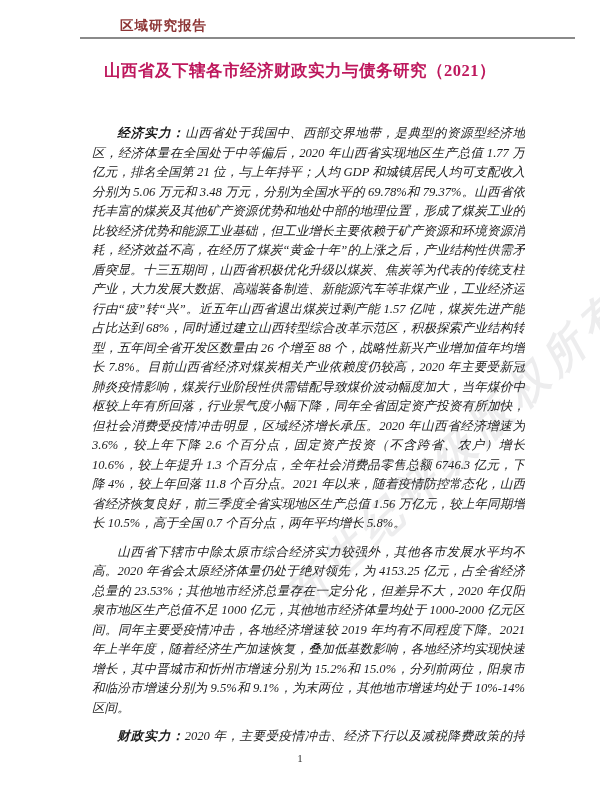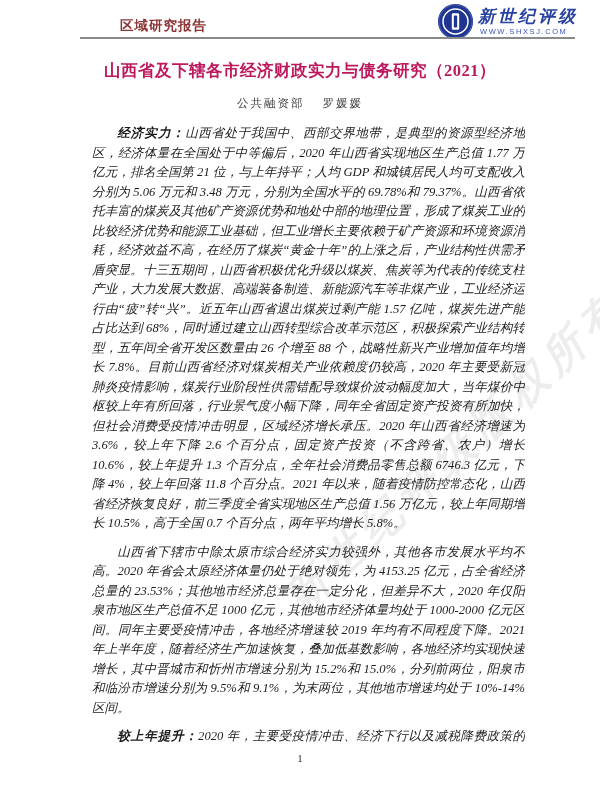--- a/index.html
+++ b/index.html
@@ -93,44 +93,26 @@
 </style>
 </head>
 <body>
 
 <div class="page">
 
   <div class="watermark">新世纪评级版权所有</div>
 
   <div class="header">
     <div class="report-type">区域研究报告</div>
-    <div class="logo-block">
-      <span class="logo-emblem">
-        <svg viewBox="0 0 40 40" width="37" height="37">
-          <circle cx="20" cy="20" r="19" fill="#1f3590"></circle>
-          <circle cx="20" cy="20" r="13.5" fill="none" stroke="#ffffff" stroke-width="1.6"></circle>
-          <rect x="16" y="11" width="8" height="18" rx="1.5" fill="#ffffff"></rect>
-          <rect x="18.2" y="13.5" width="3.6" height="13" rx="1" fill="#1f3590"></rect>
-          <circle cx="20" cy="20" r="18" fill="none" stroke="#5a6fc0" stroke-width="0.8"></circle>
-        </svg>
-      </span>
-      <span class="logo-texts">
-        <span class="logo-brand">新世纪评级</span>
-        <span class="logo-url">WWW.SHXSJ.COM</span>
-      </span>
-    </div>
     <div class="header-rule"></div>
   </div>
 
   <h1 class="doc-title">山西省及下辖各市经济财政实力与债务研究（2021）</h1>
-  <div class="byline">
-    <span class="dept">公共融资部</span><span>罗媛媛</span>
-  </div>
 
   <div class="body-text">
     <p class="para"><b>经济实力：</b><span>山西省处于我国中、西部交界地带，是典型的资源型经济地区，经济体量在全国处于中等偏后，2020 年山西省实现地区生产总值 1.77 万亿元，排名全国第 21 位，与上年持平；人均 GDP 和城镇居民人均可支配收入分别为 5.06 万元和 3.48 万元，分别为全国水平的 69.78%和 79.37%。山西省依托丰富的煤炭及其他矿产资源优势和地处中部的地理位置，形成了煤炭工业的比较经济优势和能源工业基础，但工业增长主要依赖于矿产资源和环境资源消耗，经济效益不高，在经历了煤炭“黄金十年”的上涨之后，产业结构性供需矛盾突显。十三五期间，山西省积极优化升级以煤炭、焦炭等为代表的传统支柱产业，大力发展大数据、高端装备制造、新能源汽车等非煤产业，工业经济运行由“疲”转“兴”。近五年山西省退出煤炭过剩产能 1.57 亿吨，煤炭先进产能占比达到 68%，同时通过建立山西转型综合改革示范区，积极探索产业结构转型，五年间全省开发区数量由 26 个增至 88 个，战略性新兴产业增加值年均增长 7.8%。目前山西省经济对煤炭相关产业依赖度仍较高，2020 年主要受新冠肺炎疫情影响，煤炭行业阶段性供需错配导致煤价波动幅度加大，当年煤价中枢较上年有所回落，行业景气度小幅下降，同年全省固定资产投资有所加快，但社会消费受疫情冲击明显，区域经济增长承压。2020 年山西省经济增速为 3.6%，较上年下降 2.6 个百分点，固定资产投资（不含跨省、农户）增长 10.6%，较上年提升 1.3 个百分点，全年社会消费品零售总额 6746.3 亿元，下降 4%，较上年回落 11.8 个百分点。2021 年以来，随着疫情防控常态化，山西省经济恢复良好，前三季度全省实现地区生产总值 1.56 万亿元，较上年同期增长 10.5%，高于全国 0.7 个百分点，两年平均增长 5.8%。</span></p>
     <p class="para"><b></b><span>山西省下辖市中除太原市综合经济实力较强外，其他各市发展水平均不高。2020 年省会太原经济体量仍处于绝对领先，为 4153.25 亿元，占全省经济总量的 23.53%；其他地市经济总量存在一定分化，但差异不大，2020 年仅阳泉市地区生产总值不足 1000 亿元，其他地市经济体量均处于 1000-2000 亿元区间。同年主要受疫情冲击，各地经济增速较 2019 年均有不同程度下降。2021 年上半年度，随着经济生产加速恢复，叠加低基数影响，各地经济均实现快速增长，其中晋城市和忻州市增速分别为 15.2%和 15.0%，分列前两位，阳泉市和临汾市增速分别为 9.5%和 9.1%，为末两位，其他地市增速均处于 10%-14%区间。</span></p>
-    <p class="para"><b>较上年提升：</b><span>2020 年，主要受疫情冲击、经济下行以及减税降费政策的持续执行影响，山西省税收收入减收明显，虽然非税收入有所提升，但一般公共预算收</span></p>
+    <p class="para"><b>财政实力：</b><span>2020 年，主要受疫情冲击、经济下行以及减税降费政策的持续执行影响，山西省税收收入减收明显，虽然非税收入有所提升，但一般公共预算收</span></p>
   </div>
 
   <div class="page-number">1</div>
 
 </div>
 
 </body></html>

